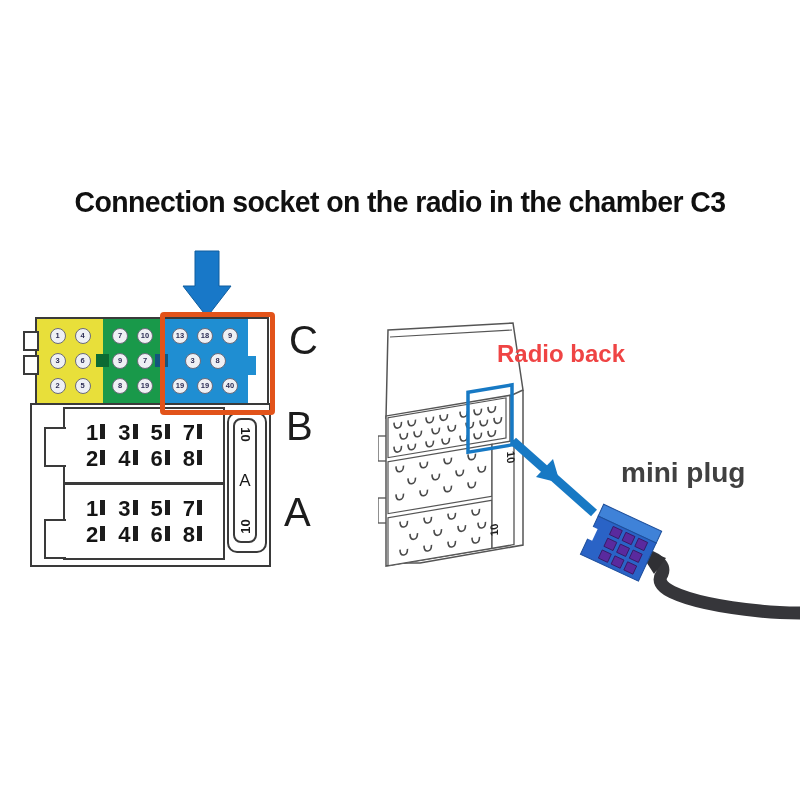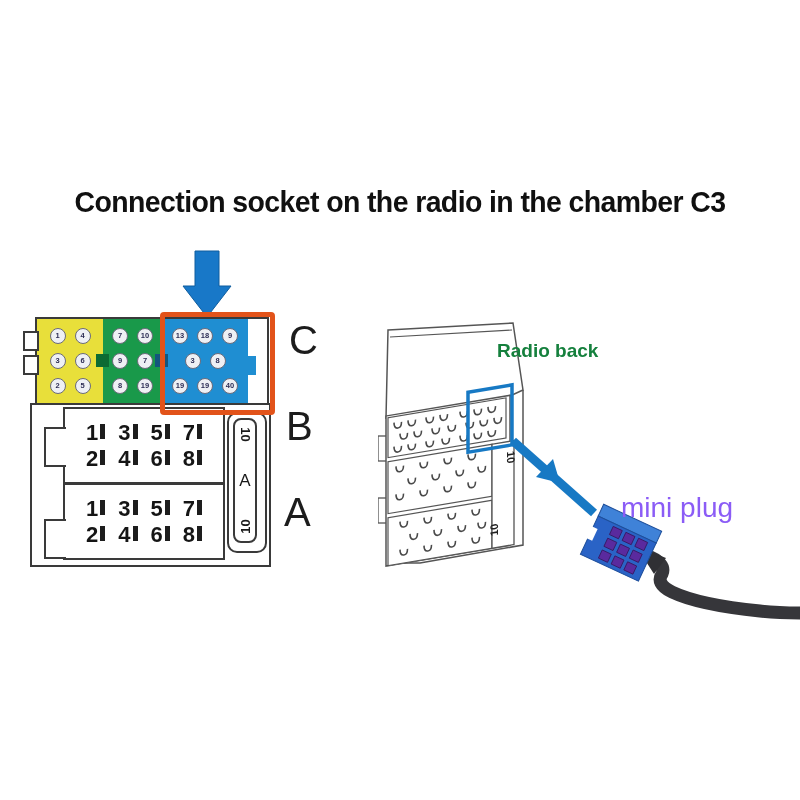--- a/index.html
+++ b/index.html
@@ -55,22 +55,22 @@
     position:absolute;left:233px;top:418px;width:24px;height:125px;border:2px solid #3a3a3a;border-radius:8px;z-index:4;
     display:flex;flex-direction:column;align-items:center;justify-content:space-between;padding:8px 0;box-sizing:border-box;background:#fff;
   }
   .fuse-ten{font-size:13px;font-weight:bold;color:#1a1a1a;line-height:1;}
   .rot90{transform:rotate(90deg);}
   .rot-90{transform:rotate(-90deg);}
   .fuse-a{font-size:17px;color:#1a1a1a;line-height:1;}
   .row-label{position:absolute;font-size:40px;color:#1c1c1c;z-index:3;}
   .lab-c{left:289px;top:318px}.lab-b{left:286px;top:404px}.lab-a{left:284px;top:490px}
   
-  .radio-back-label{position:absolute;left:497px;top:340px;font-size:19px;font-weight:bold;color:#15803d;z-index:6;}
-  .mini-plug-label{position:absolute;left:621px;top:492px;font-size:28px;font-weight:normal;color:#8b5cf6;z-index:6;}
+  .radio-back-label{position:absolute;left:497px;top:340px;font-size:24px;font-weight:bold;color:#ef4444;z-index:6;}
+  .mini-plug-label{position:absolute;left:621px;top:457px;font-size:28px;font-weight:bold;color:#404040;z-index:6;}
   svg{display:block;}
   .overlay{position:absolute;left:0;top:0;z-index:5;pointer-events:none;}
   .radio-svg{position:absolute;left:378px;top:316px;z-index:1;}
 </style>
 </head>
 <body>
 
 <div class="title">Connection socket on the radio in the chamber C3</div>
 
 <svg class="radio-svg" width="155" height="275" viewBox="0 0 155 275">

